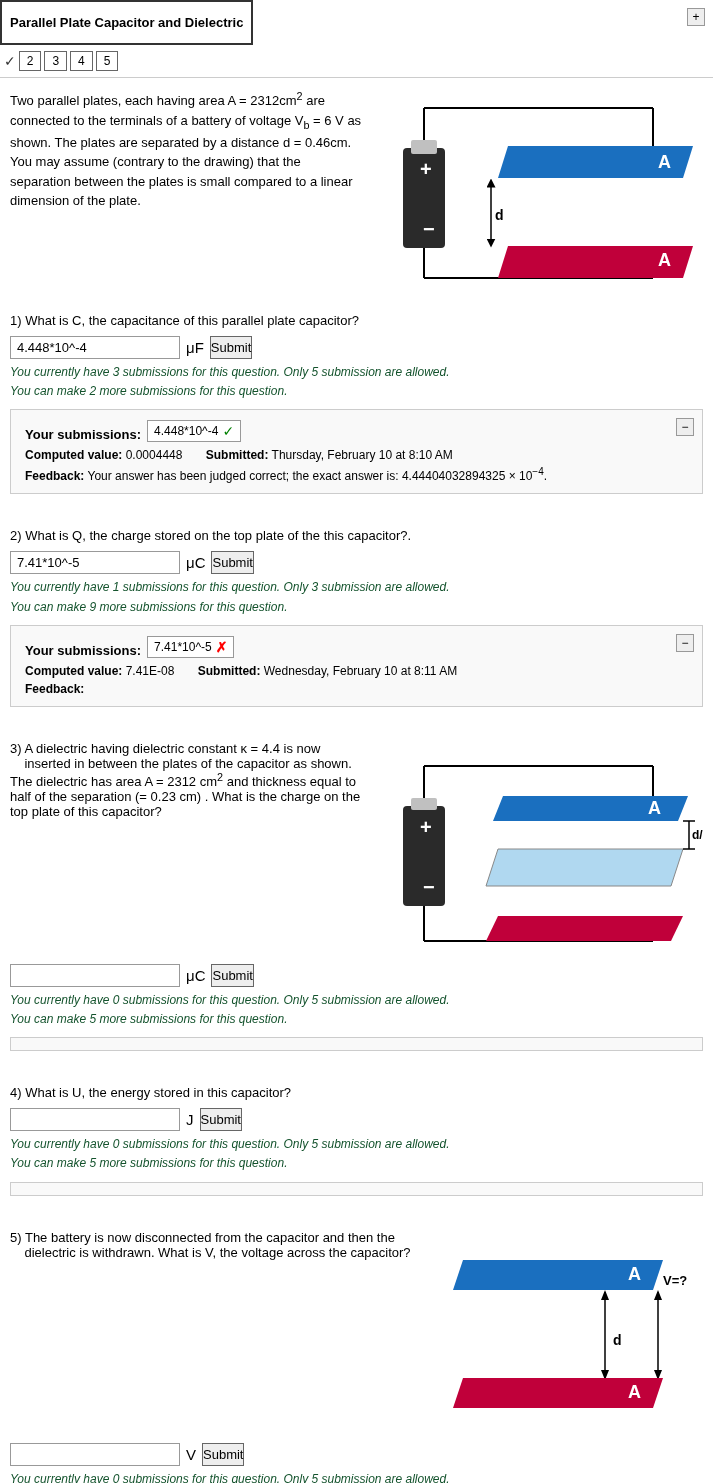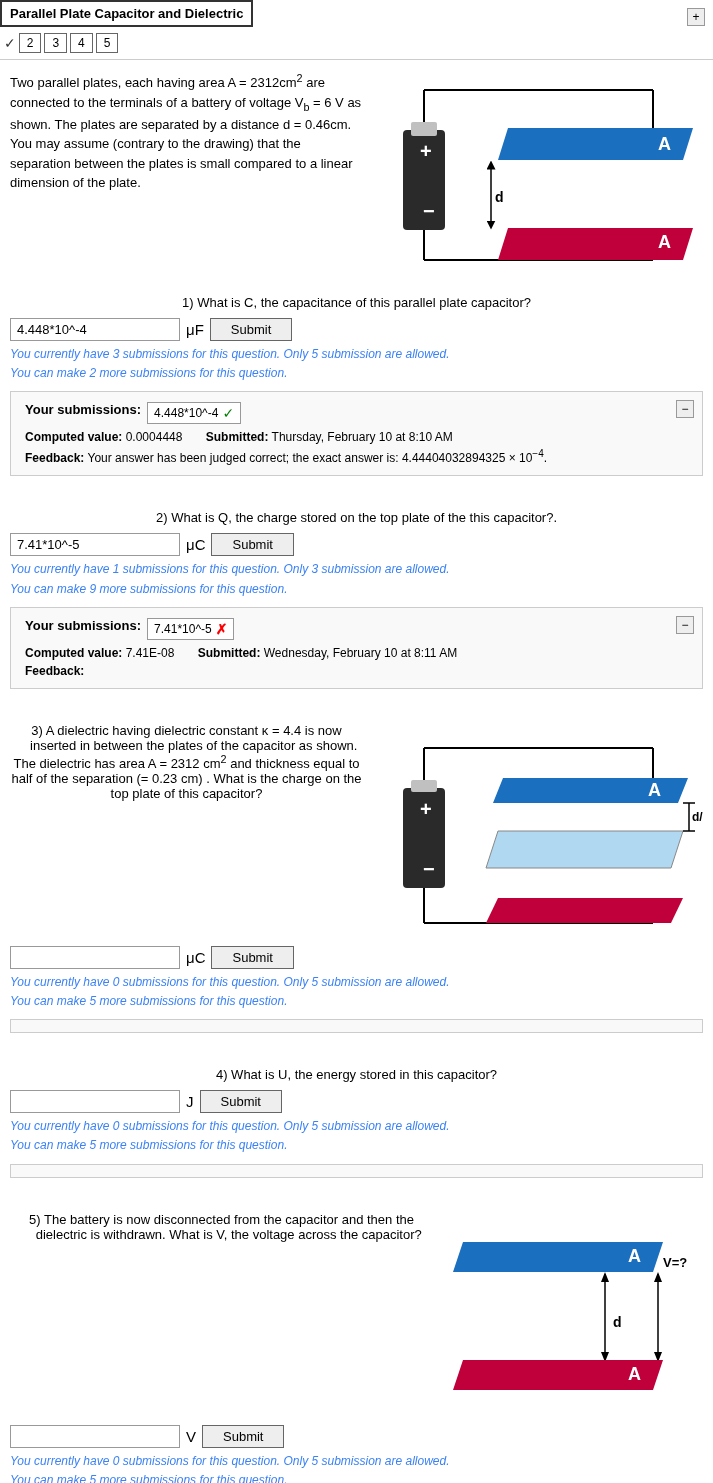--- a/index.html
+++ b/index.html
@@ -7,21 +7,21 @@
       font-family: Arial, sans-serif;
       font-size: 13px;
       background: #fff;
       color: #000;
       width: 713px;
     }
 
     .title-bar {
       background: #fff;
       border: 2px solid #333;
-      padding: 4px 8px;
+      padding: 13px 8px;
       font-weight: bold;
       font-size: 13px;
       display: inline-block;
       margin: 0;
     }
 
     .nav-tabs {
       display: flex;
       align-items: center;
       gap: 3px;
@@ -62,21 +62,20 @@
       line-height: 1.5;
     }
 
     .diagram-area {
       flex-shrink: 0;
     }
 
     .question-label {
       font-size: 13px;
       margin-bottom: 8px;
-      text-align: center;
     }
 
     .answer-row {
       display: flex;
       align-items: center;
       gap: 6px;
       margin-bottom: 4px;
     }
 
     .answer-input {
@@ -86,27 +85,27 @@
       width: 170px;
     }
 
     .unit-label {
       font-size: 15px;
     }
 
     .submit-btn {
       border: 1px solid #666;
       background: #eee;
-      padding: 3px 20px;
+      padding: 3px 0;
       font-size: 13px;
       cursor: pointer;
     }
 
     .submission-info {
-      color: #3b82f6;
+      color: #14532d;
       font-style: italic;
       font-size: 12px;
       line-height: 1.6;
     }
 
     .submission-panel {
       border: 1px solid #ccc;
       background: #f9f9f9;
       margin-top: 8px;
       margin-bottom: 12px;
@@ -124,21 +123,21 @@
       background: #eee;
       display: flex;
       align-items: center;
       justify-content: center;
       font-size: 12px;
       cursor: pointer;
     }
 
     .submission-row {
       display: flex;
-      align-items: flex-start;
+      align-items: flex-end;
       gap: 6px;
       margin-bottom: 6px;
     }
 
     .submissions-label {
       font-size: 13px;
       font-weight: bold;
     }
 
     .submitted-value {

